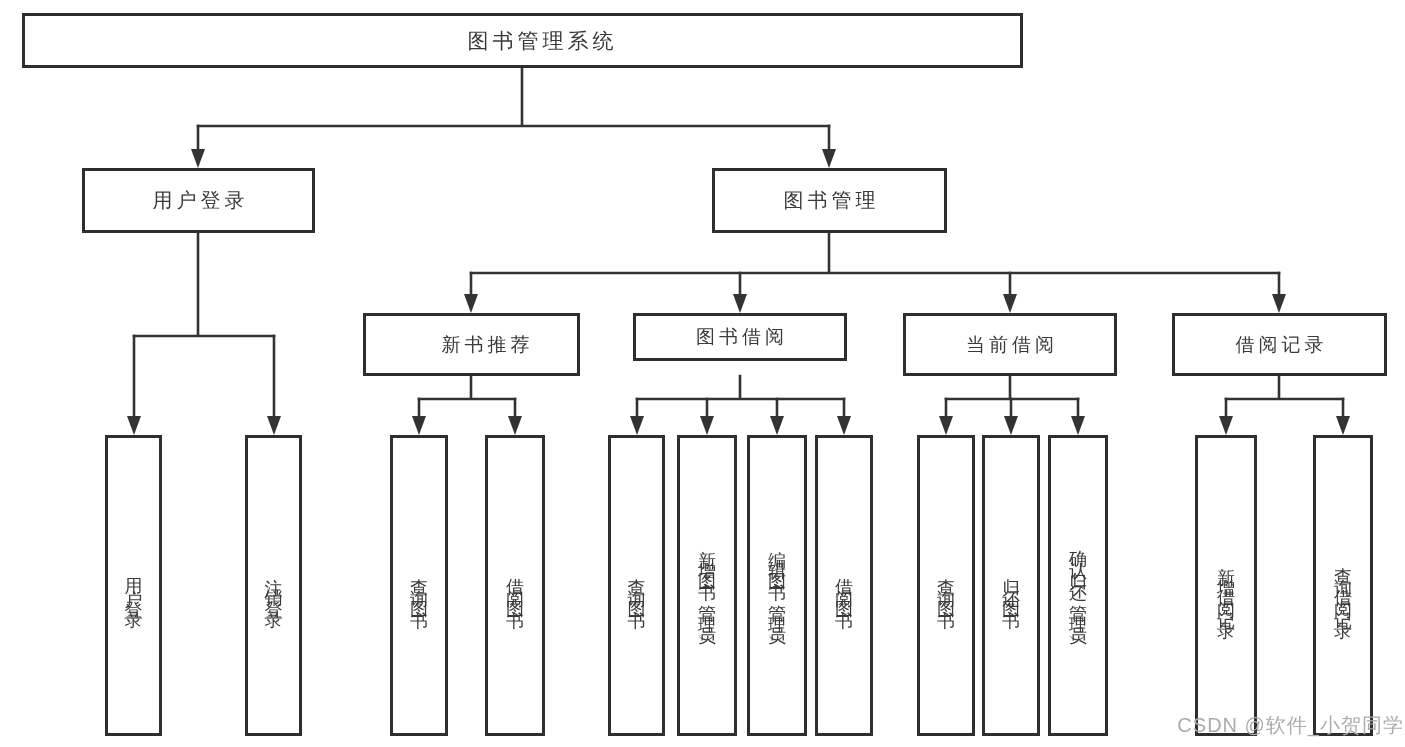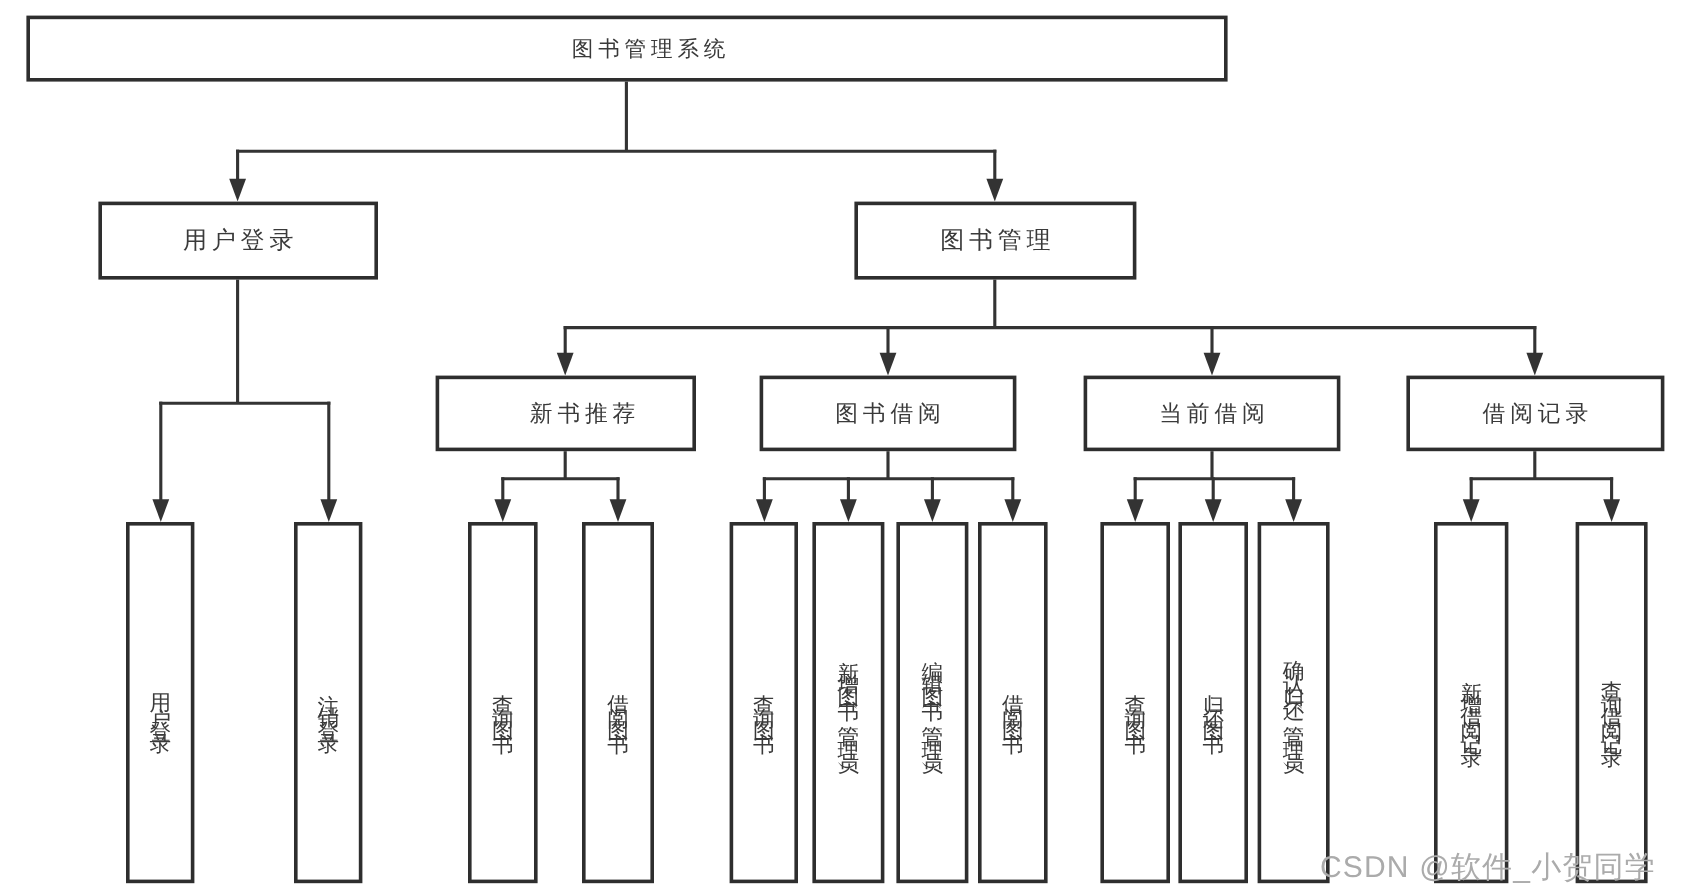--- a/index.html
+++ b/index.html
@@ -37,35 +37,35 @@
     align-items: center;
     justify-content: center;
     color: var(--text);
     z-index: 2;
   }
   .node.hbox span {
     letter-spacing: 4px;
     text-indent: 4px;
     white-space: nowrap;
   }
-  .node.root { font-size: 18px; padding-left: 36px; }
+  .node.root { font-size: 21px; padding-left: 36px; }
   .node.l2   { font-size: 20px; }
   .node.l3   { font-size: 19px; }
   .node.leaf { font-size: 18px; }
   .node.leaf span {
     writing-mode: vertical-rl;
     text-orientation: mixed;
     letter-spacing: 11px;
     line-height: 1;
   }
   .watermark {
     position: absolute;
-    right: 25px;
+    right: 1px;
     bottom: 8px;
-    font-size: 25px;
+    font-size: 20px;
     letter-spacing: 1px;
     color: var(--watermark);
     z-index: 3;
     white-space: nowrap;
   }
 </style>
 </head>
 <body>
 
 <div class="canvas">
@@ -133,21 +133,21 @@
   <div class="node l2 hbox" style="left:82px;top:168px;width:233px;height:65px;">
     <span>用户登录</span>
   </div>
   <div class="node l2 hbox" style="left:712px;top:168px;width:235px;height:65px;">
     <span>图书管理</span>
   </div>
 
   <div class="node l3 hbox" style="left:363px;top:313px;width:217px;height:63px;padding-left:28px;">
     <span>新书推荐</span>
   </div>
-  <div class="node l3 hbox" style="left:633px;top:313px;width:214px;height:63px;">
+  <div class="node l3 hbox" style="left:633px;top:313px;width:214px;height:48px;">
     <span>图书借阅</span>
   </div>
   <div class="node l3 hbox" style="left:903px;top:313px;width:214px;height:63px;text-align:center;">
     <span>当前借阅</span>
   </div>
   <div class="node l3 hbox" style="left:1172px;top:313px;width:215px;height:63px;">
     <span>借阅记录</span>
   </div>
 
   <div class="node leaf" style="left:105px;top:435px;width:57px;height:301px;">

